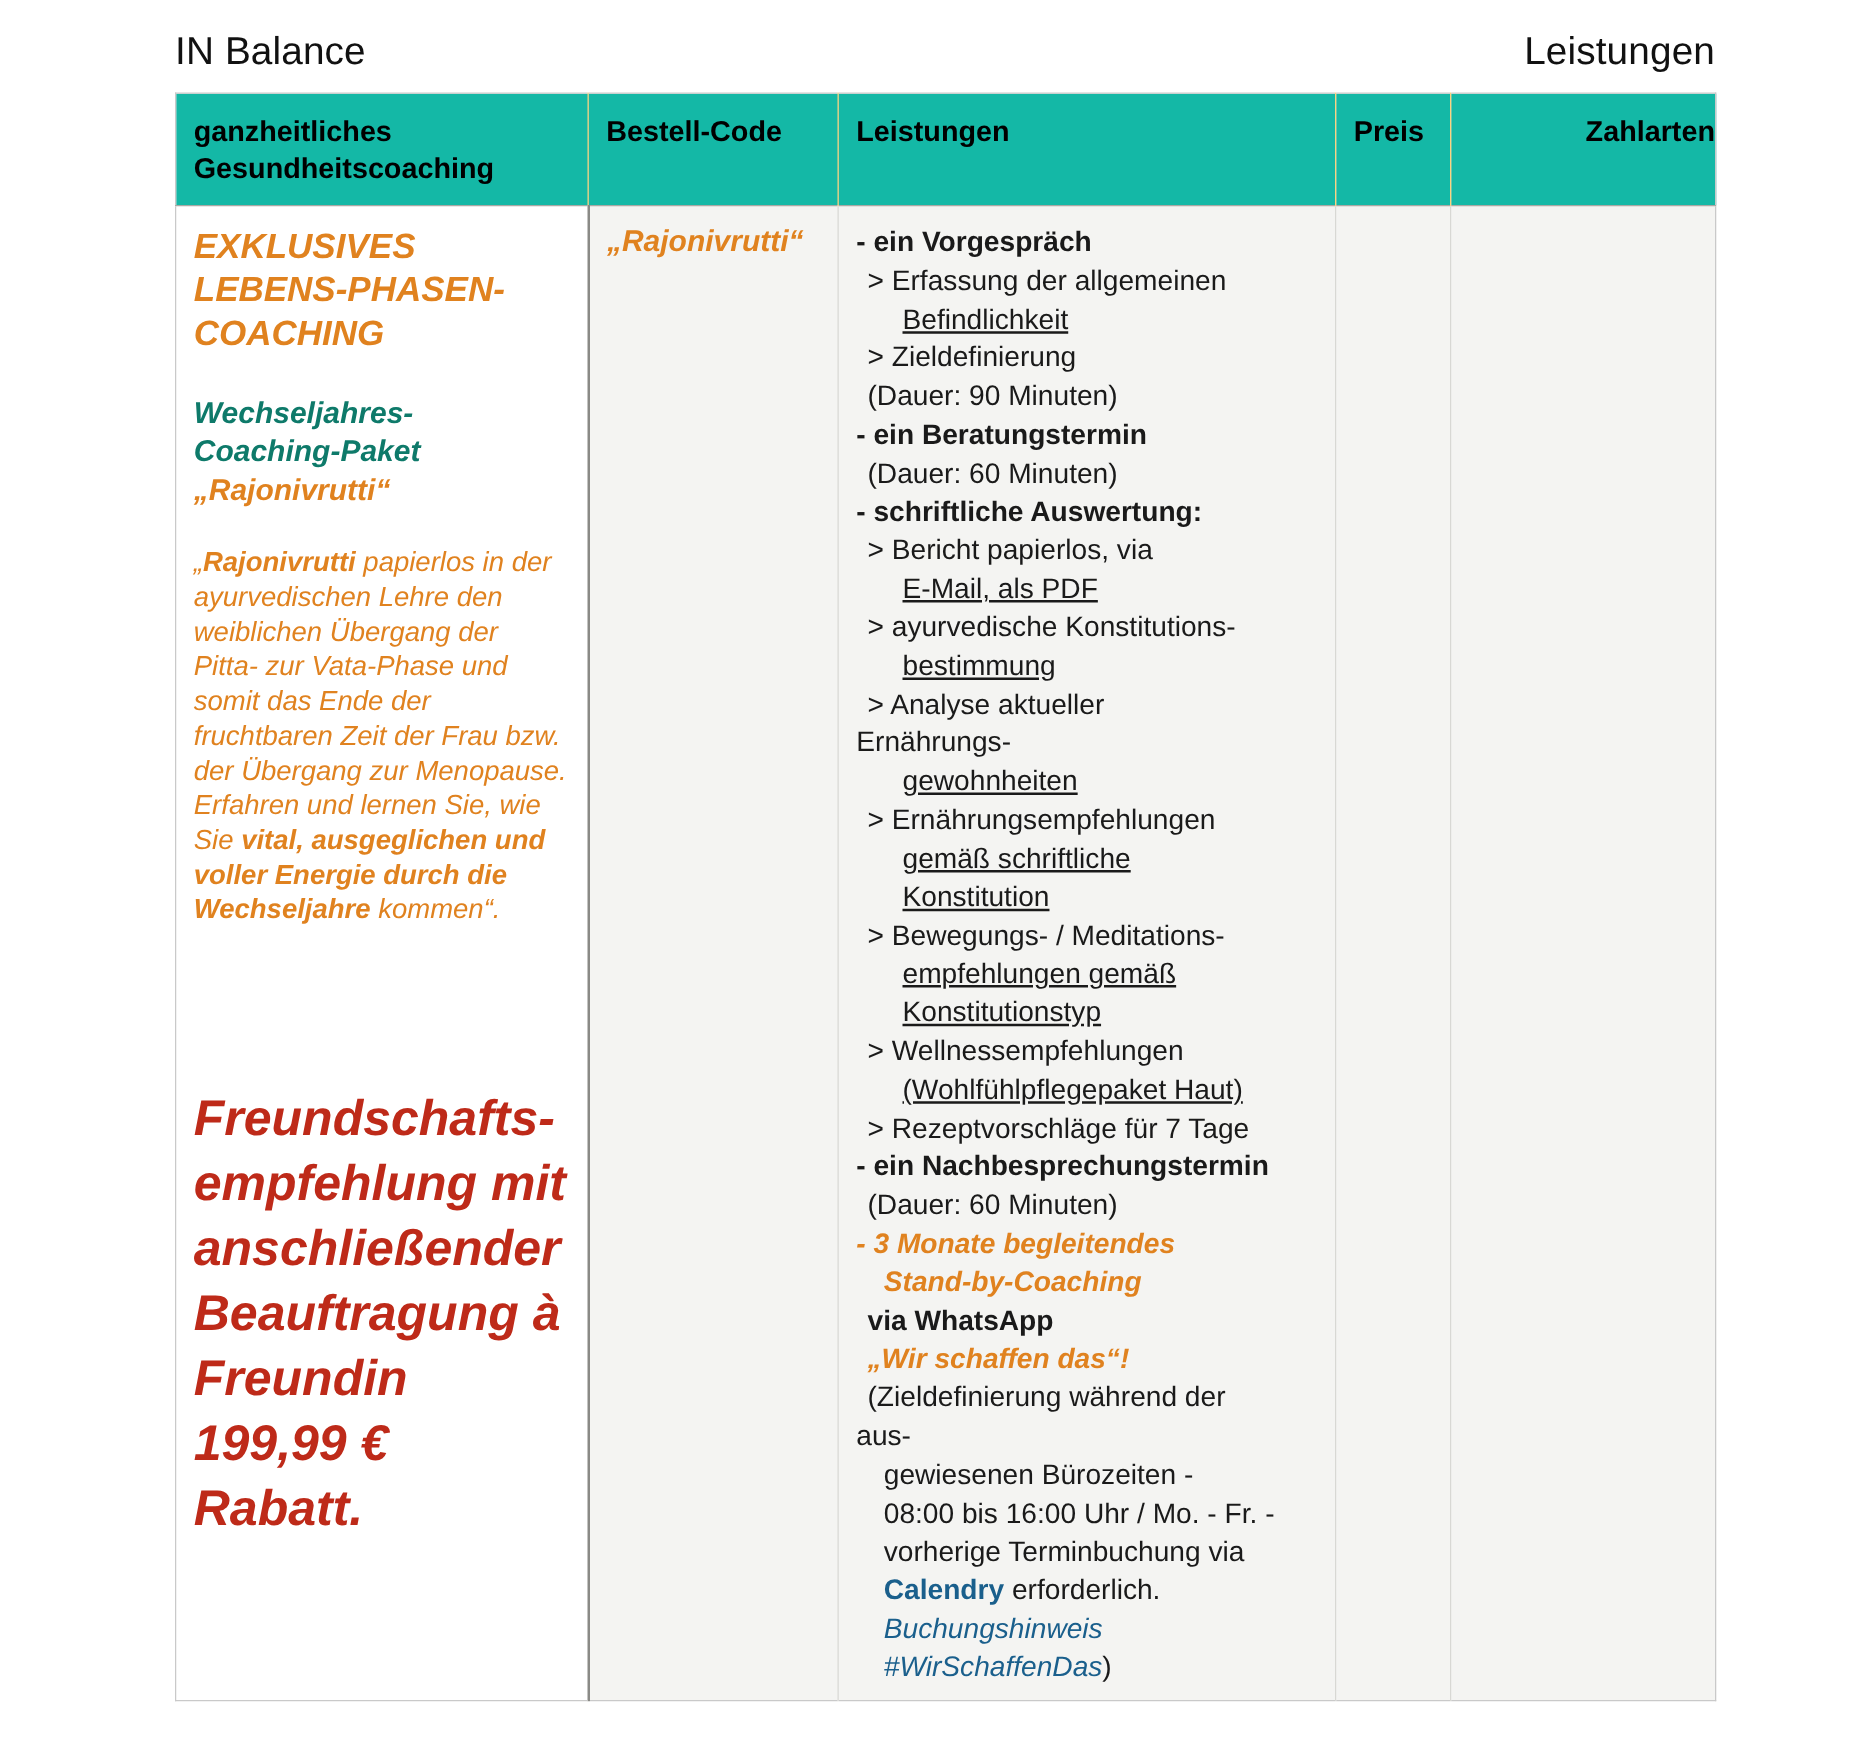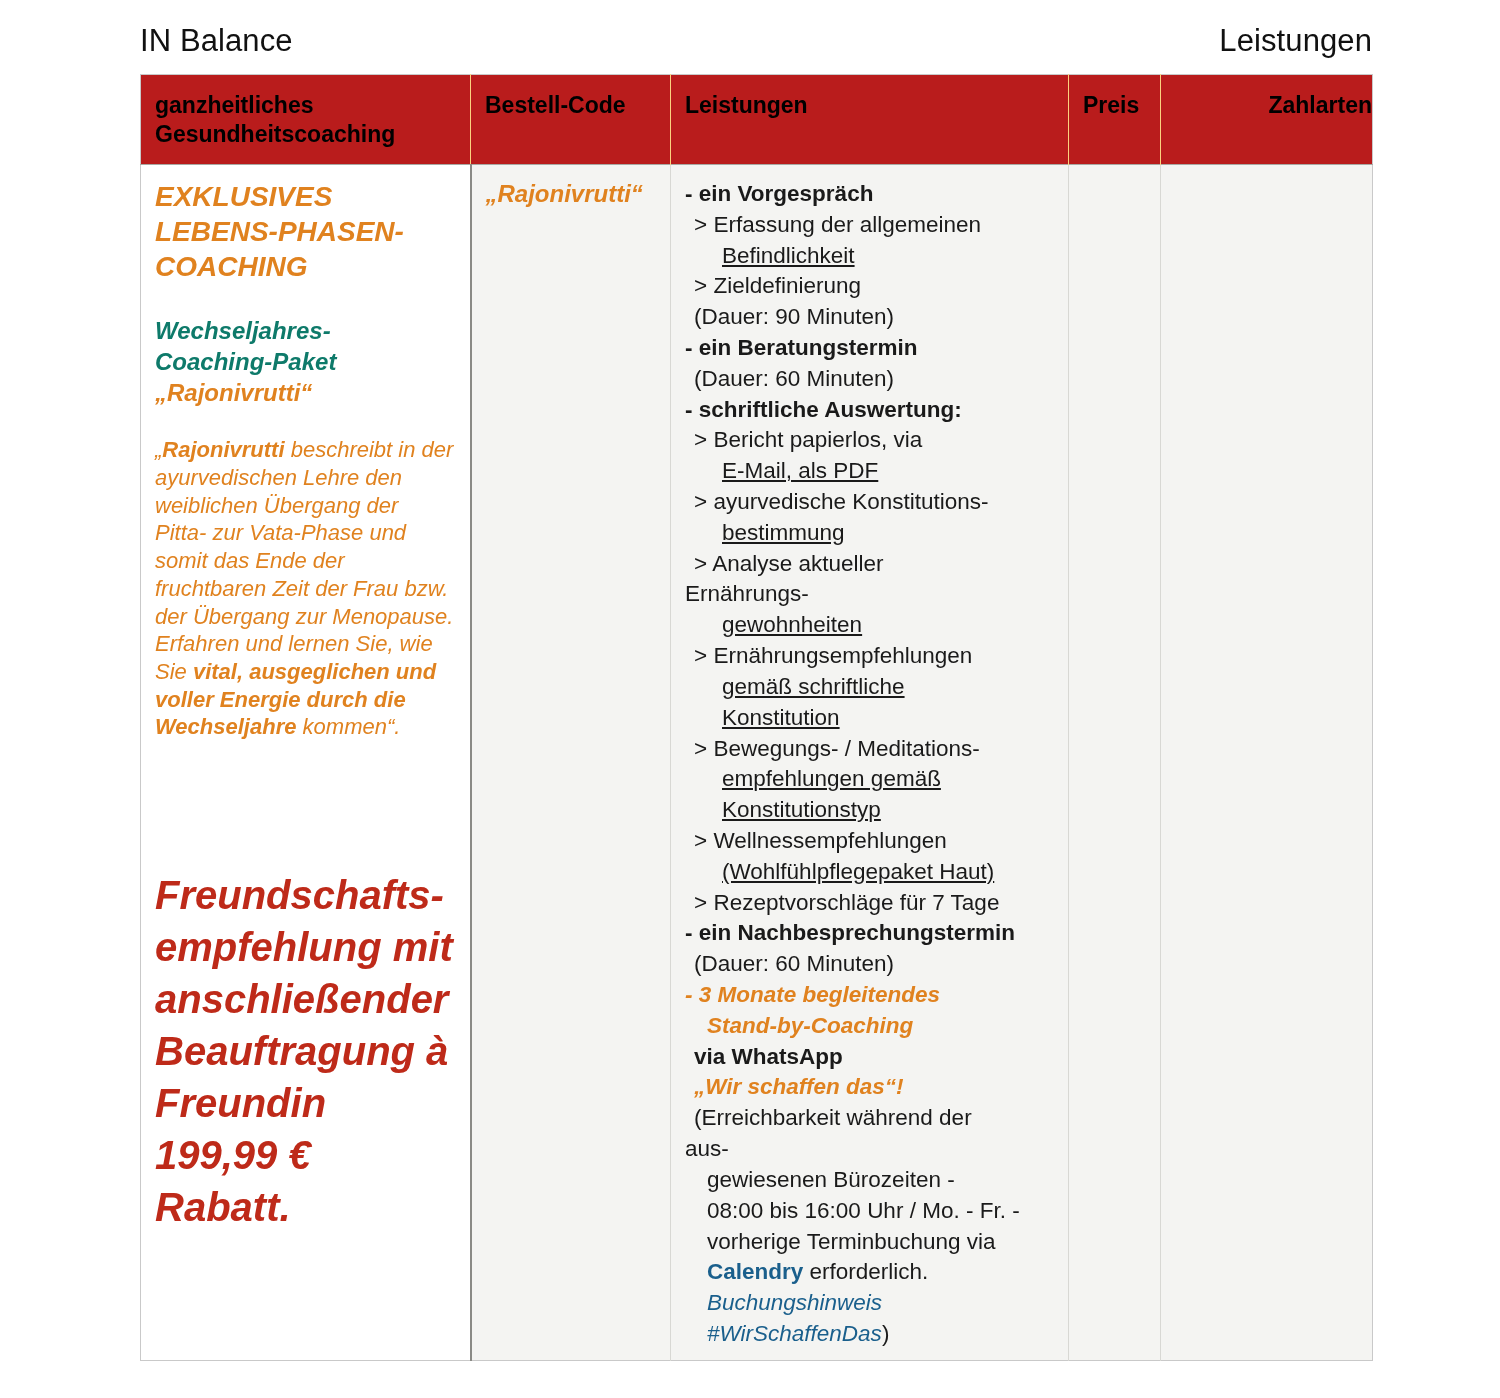--- a/index.html
+++ b/index.html
@@ -45,21 +45,21 @@
     table-layout: fixed;
     border: 1px solid #c9c9c9;
   }
   .offer-table col.c1 { width: 330px; }
   .offer-table col.c2 { width: 200px; }
   .offer-table col.c3 { width: 398px; }
   .offer-table col.c4 { width: 92px; }
   .offer-table col.c5 { width: 212px; }
 
   thead th {
-    background: #b91c1c;
+    background: #14b8a6;
     color: #000000;
     font-size: 23px;
     font-weight: bold;
     text-align: left;
     vertical-align: top;
     padding: 16px 0 14px 14px;
     height: 56px;
     border-right: 1px solid #fcd27f;
     line-height: 1.28;
   }
@@ -177,21 +177,21 @@
           <span>EXKLUSIVES LEBENS-PHASEN-COACHING</span>
         </p>
 
         <p class="desc-sub">
           <span class="t-teal">Wechseljahres-</span><br>
           <span class="t-teal">Coaching-Paket</span><br>
           <span class="t-orange">„Rajonivrutti“</span>
         </p>
 
         <p class="desc-body t-orange">
-          <span>„</span><span class="b">Rajonivrutti</span><span> beschreibt in der ayurvedischen Lehre den weiblichen Übergang der Pitta- zur Vata-Phase und somit das Ende der fruchtbaren Zeit der Frau bzw. der Übergang zur Menopause. Erfahren und lernen Sie, wie Sie </span><span class="b">vital, ausgeglichen und voller Energie durch die Wechseljahre</span><span> kommen“.</span>
+          <span>„</span><span class="b">Rajonivrutti</span><span> papierlos in der ayurvedischen Lehre den weiblichen Übergang der Pitta- zur Vata-Phase und somit das Ende der fruchtbaren Zeit der Frau bzw. der Übergang zur Menopause. Erfahren und lernen Sie, wie Sie </span><span class="b">vital, ausgeglichen und voller Energie durch die Wechseljahre</span><span> kommen“.</span>
         </p>
 
         <p class="desc-promo t-red">Freundschafts-empfehlung mit anschließender Beauftragung à Freundin 199,99 € Rabatt.</p>
       </td>
 
       <td class="cell-code">
         <div class="code-text t-orange">„Rajonivrutti“</div>
       </td>
 
       <td class="cell-serv">
@@ -219,21 +219,21 @@
             <div class="serv-line ind-3"><span class="t-black">Konstitutionstyp</span></div>
             <div class="serv-line ind-1"><span class="t-black">&gt; Wellnessempfehlungen</span></div>
             <div class="serv-line ind-3"><span class="t-black">(Wohlfühlpflegepaket Haut)</span></div>
             <div class="serv-line ind-1"><span class="t-black">&gt; Rezeptvorschläge für 7 Tage</span></div>
             <div class="serv-line ind-0"><span class="b t-black">- ein Nachbesprechungstermin</span></div>
             <div class="serv-line ind-1"><span class="t-black">(Dauer: 60 Minuten)</span></div>
             <div class="serv-line ind-0"><span class="b i t-orange">- 3 Monate begleitendes</span></div>
             <div class="serv-line ind-2"><span class="b i t-orange">Stand-by-Coaching</span></div>
             <div class="serv-line ind-1"><span class="b t-black">via WhatsApp</span></div>
             <div class="serv-line ind-1"><span class="b i t-orange">„Wir schaffen das“!</span></div>
-            <div class="serv-line ind-1"><span class="t-black">(Erreichbarkeit während der</span></div>
+            <div class="serv-line ind-1"><span class="t-black">(Zieldefinierung während der</span></div>
             <div class="serv-line ind-0"><span class="t-black">aus-</span></div>
             <div class="serv-line ind-2"><span class="t-black">gewiesenen Bürozeiten -</span></div>
             <div class="serv-line ind-2"><span class="t-black">08:00 bis 16:00 Uhr / Mo. - Fr. -</span></div>
             <div class="serv-line ind-2"><span class="t-black">vorherige Terminbuchung via</span></div>
             <div class="serv-line ind-2"><span class="b t-blue">Calendry</span><span class="t-black"> erforderlich.</span></div>
             <div class="serv-line ind-2"><span class="i t-blue">Buchungshinweis</span></div>
             <div class="serv-line ind-2"><span class="i t-blue">#WirSchaffenDas</span><span class="t-black">)</span></div>
           </div>
       </td>
 

